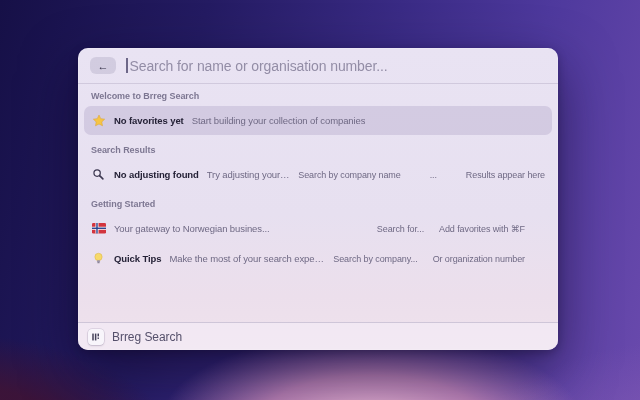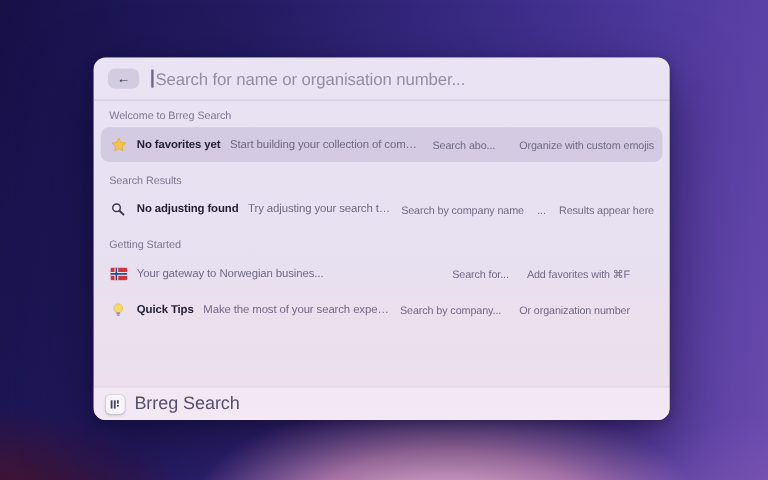--- a/index.html
+++ b/index.html
@@ -32,52 +32,52 @@
     width:26px; height:17px; border-radius:6px; flex:none;
     background:rgba(96,84,126,0.16);
     display:flex; align-items:center; justify-content:center;
     font-size:11px; color:#2f2b42; cursor:default;
   }
   .caret { width:1.5px; height:15px; background:#6d6788; margin-left:10px; flex:none; }
   .placeholder { font-size:14px; color:#938da6; margin-left:2px; letter-spacing:-0.1px; }
   .content { flex:1; padding:0 6px; overflow:hidden; }
   .section + .section { margin-top:3px; }
   .section-title {
-    font-size:9px; color:#7d7792; padding:7px 7px 4px; line-height:11px; letter-spacing:-0.05px;
+    font-size:9px; color:#7d7792; padding:7px 7px 4px; line-height:11px; letter-spacing:-0.05px;font-weight:bold;
   }
   .row {
     height:29px; display:flex; align-items:center;
     border-radius:7px; padding:0 7px; gap:8px;
   }
   .row + .row { margin-top:1px; }
   .row.selected { background:rgba(107,89,150,0.17); }
   .row-icon { flex:none; width:15px; display:flex; align-items:center; justify-content:center; }
   .row-title {
     flex:none; font-size:9.5px; font-weight:bold; color:#242136;
     white-space:nowrap; letter-spacing:-0.1px;
   }
   .row-subtitle {
     font-size:9.5px; color:#6f6984; white-space:nowrap;
     overflow:hidden; text-overflow:ellipsis; min-width:0; letter-spacing:-0.1px;
   }
   .row-acc { margin-left:auto; flex:none; display:flex; gap:20px; align-items:center; }
   .row-acc span { font-size:9px; color:#6f6984; white-space:nowrap; letter-spacing:-0.1px; }
-  .row-acc.gap-sm { gap:11px; }
+  .row-acc.gap-sm { gap:29px; }
   .row.inset .row-acc { margin-right:20px; gap:15px; }
   .footer {
     flex:none; height:28px; display:flex; align-items:center; gap:8px;
     padding:0 10px; border-top:1px solid rgba(98,87,128,0.24);
     background:rgba(245,240,249,0.5); border-radius:0 0 10px 10px;
   }
   .footer-icon {
     width:16px; height:16px; border-radius:4px; background:#f8f5fb; flex:none;
     box-shadow:0 0 0 0.5px rgba(80,70,110,0.22), 0 1px 2px rgba(40,30,70,0.15);
     display:flex; align-items:center; justify-content:center;
   }
-  .footer-label { font-size:15px; color:#55506b; letter-spacing:-0.05px; }
+  .footer-label { font-size:12px; color:#55506b; letter-spacing:-0.05px; }
 </style>
 </head>
 <body>
 
 <div class="desktop"></div>
 
 <div class="window">
 
   <div class="searchbar">
     <div class="back-btn">
@@ -92,24 +92,20 @@
     <div class="section">
       <div class="section-title">Welcome to Brreg Search</div>
       <div class="row selected">
         <span class="row-icon">
           <svg viewBox="0 0 16 16" width="14" height="14">
               <path d="M8 1.2l2 4.1 4.5.6-3.3 3.1.8 4.5L8 11.4l-4 2.1.8-4.5L1.5 5.9 6 5.3z" fill="#f6c445" stroke="#dba32e" stroke-width="0.6"></path>
             </svg>
         </span>
         <span class="row-title">No favorites yet</span>
         <span class="row-subtitle">Start building your collection of companies</span>
-        <span class="row-acc">
-          <span>Search abo...</span>
-          <span>Organize with custom emojis</span>
-        </span>
       </div>
     </div>
 
     <div class="section">
       <div class="section-title">Search Results</div>
       <div class="row">
         <span class="row-icon">
           <svg viewBox="0 0 16 16" width="13" height="13">
               <circle cx="6.3" cy="6.3" r="3.9" fill="#efe9f5" stroke="#3c3750" stroke-width="1.5"></circle>
               <line x1="9.4" y1="9.4" x2="13.4" y2="13.4" stroke="#3c3750" stroke-width="2" stroke-linecap="round"></line>

